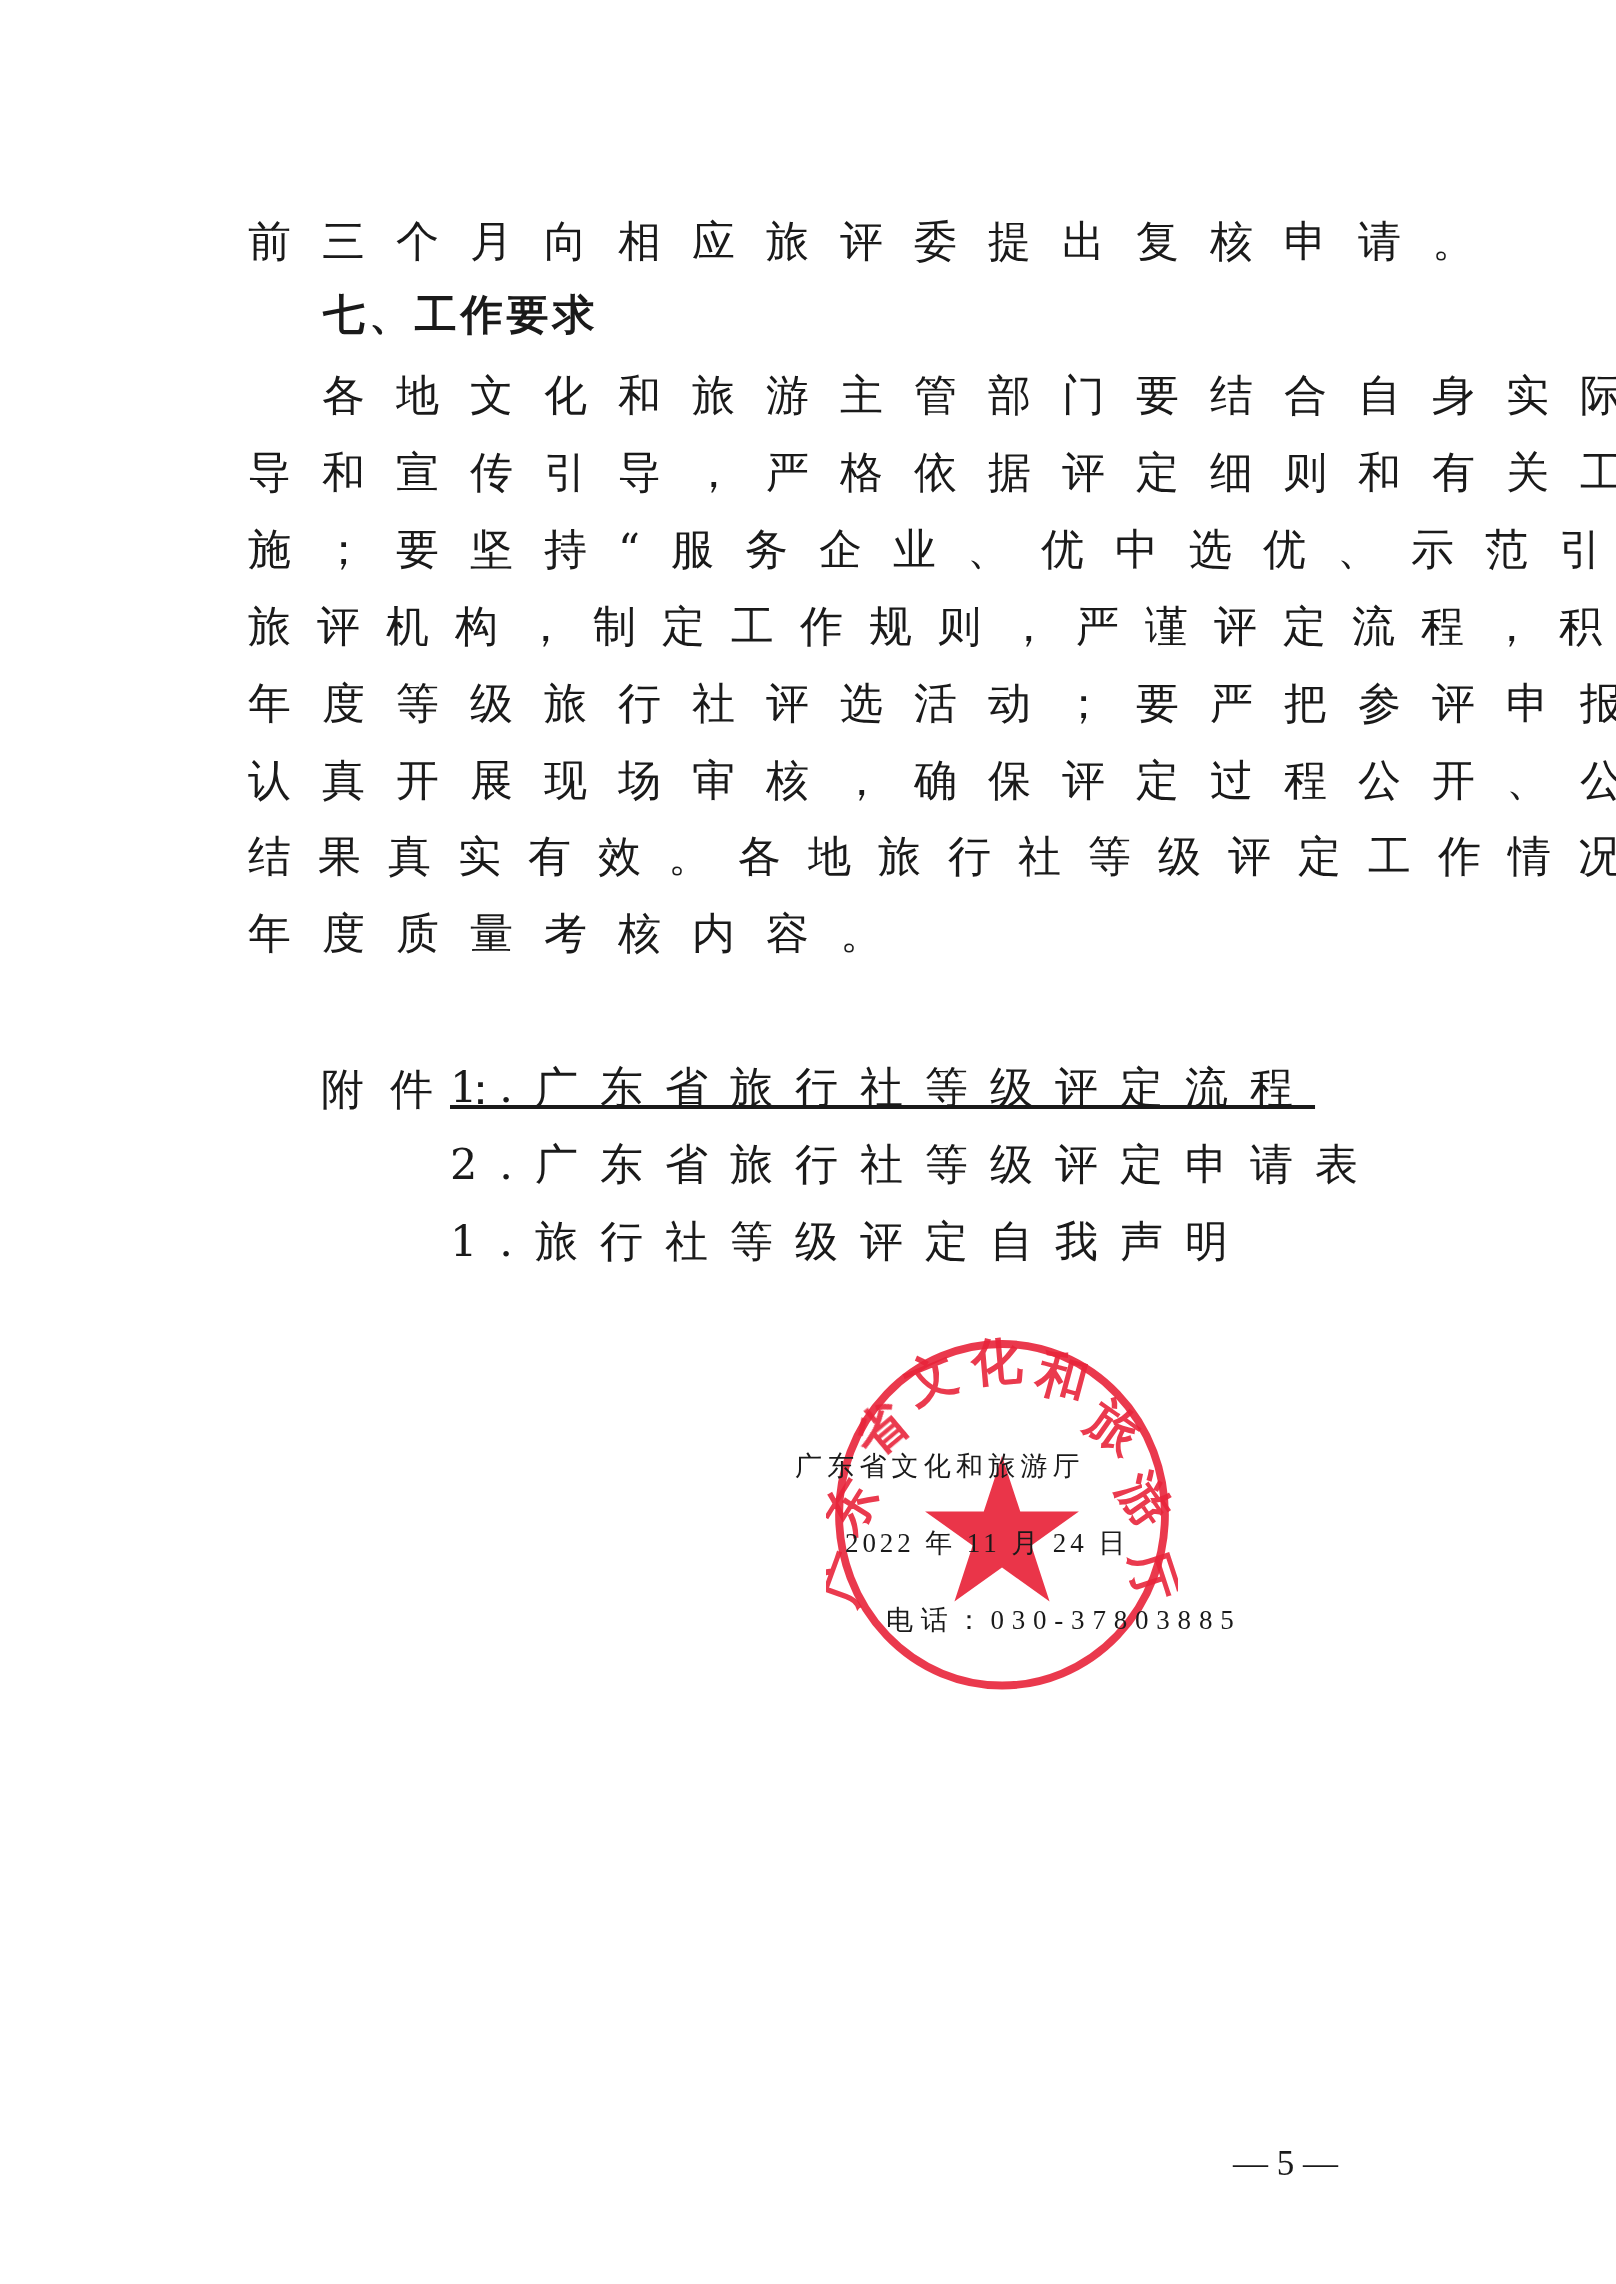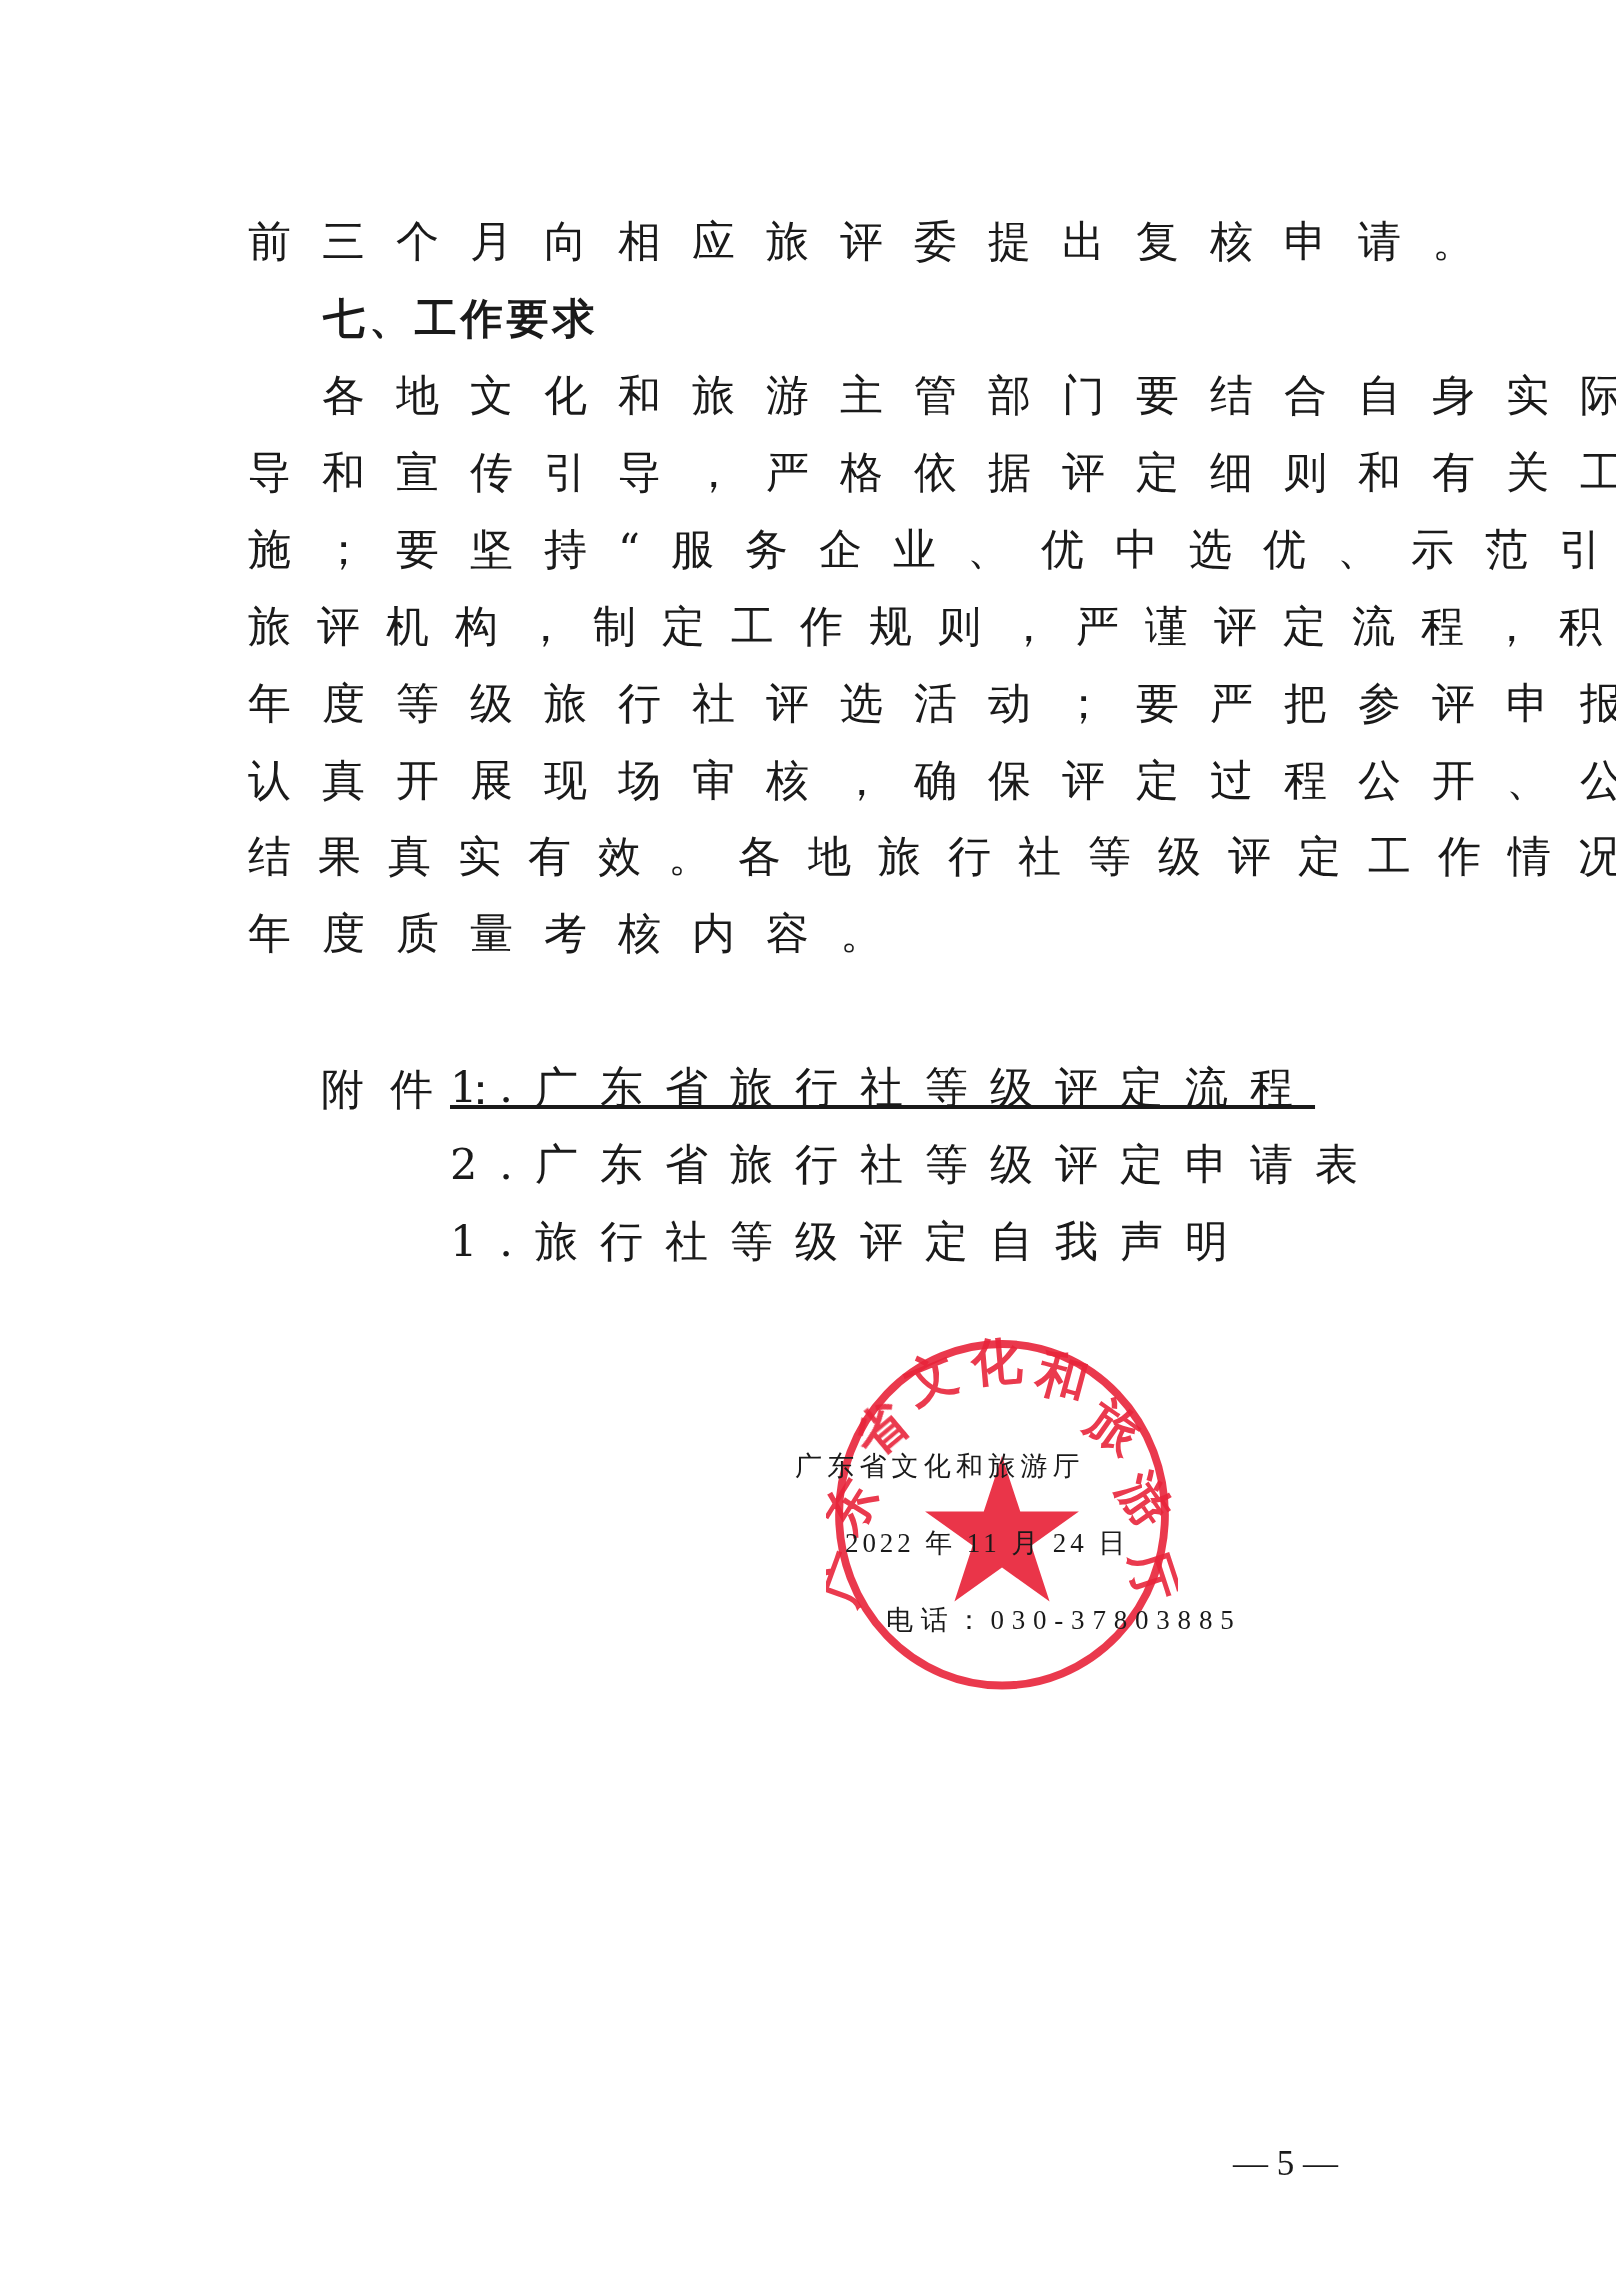--- a/index.html
+++ b/index.html
@@ -1,21 +1,21 @@
 <!DOCTYPE html>
 <html style="font-size:10.4px"><head>
 <meta charset="utf-8">
 <style>
   html, body { margin: 0; padding: 0; background: #ffffff; }
   body { width: 1616px; height: 2284px; position: relative; overflow: hidden;
          font-family: "DejaVu Serif", "Liberation Serif", serif; color: #1a1a1a; }
   .line { position: absolute; left: 248px; width: 1121px; font-size: 43px;
           letter-spacing: 31px; white-space: nowrap; line-height: 77px; height: 77px; }
   .indent { padding-left: 74px; }
-  .heading { font-family: Liberation Sans, sans-serif; font-weight: bold;
+  .heading { font-family: Liberation Mono, monospace; font-weight: bold;
              letter-spacing: 3.9px; font-size: 42px; left: 323px; }
   .attach { position: absolute; font-size: 43px; letter-spacing: 26px; white-space: nowrap;
             line-height: 77px; }
   .sig { position: absolute; font-size: 27px; white-space: nowrap; line-height: 77px;
          letter-spacing: 6.5px; z-index: 3; font-family: "Liberation Serif", "DejaVu Serif", serif; }
   .seal { position: absolute; left: 826px; top: 1329px; width: 352px; height: 365px; z-index: 2; }
   .page-num { position: absolute; left: 1233px; top: 2144px; font-size: 35px; line-height: 39px;
               font-family: "Liberation Serif", serif; letter-spacing: 0; white-space: nowrap; }
 </style>
 </head>

